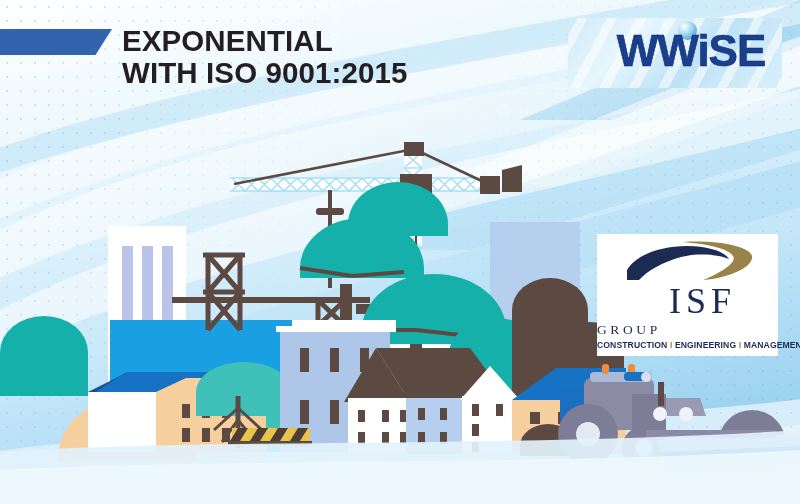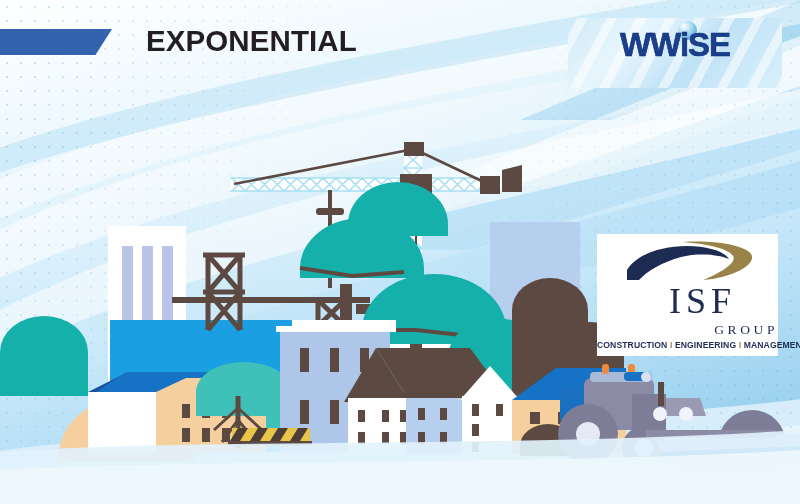--- a/index.html
+++ b/index.html
@@ -30,40 +30,40 @@
     -webkit-clip-path:polygon(0 0,100% 0,86% 100%,0 100%);
             clip-path:polygon(0 0,100% 0,86% 100%,0 100%);
   }
   .title{
     position:absolute;left:122px;top:25px;width:430px;
     font-size:29.5px;line-height:31.5px;
     font-weight:700;letter-spacing:.1px;
     color:#231f20;
     text-transform:uppercase;
   }
-  .title div{white-space:nowrap;margin-left:24px;}
+  .title div{white-space:nowrap;}
 
   
   .wwise{
     position:absolute;left:568px;top:18px;width:214px;height:70px;
     background:linear-gradient(135deg,#cfeaf8 0%,#e8f6fd 30%,#bfe2f6 60%,#d9f0fb 100%);
     overflow:hidden;
   }
   .wwise .sheen{
     position:absolute;left:-30%;top:-40%;width:180%;height:200%;
     background:repeating-linear-gradient(118deg,rgba(255,255,255,.55) 0px,rgba(255,255,255,.55) 9px,rgba(255,255,255,0) 9px,rgba(255,255,255,0) 26px);
   }
   .wwise .globe{
     position:absolute;left:110px;top:3px;width:19px;height:19px;border-radius:50%;
     background:radial-gradient(circle at 32% 28%,#ffffff 0%,#9cd5f0 45%,#2f7fc2 100%);
   }
   .wwise .mark{
-    position:absolute;left:0;top:8px;width:214px;
+    position:absolute;left:16px;top:8px;width:214px;
     text-align:center;
-    font-size:33px;font-weight:700;letter-spacing:-1px;
+    font-size:44px;font-weight:700;letter-spacing:-1px;
     color:#1b3f8f;
     -webkit-text-stroke:.6px #0d2a6b;
   }
   .wwise .tag{
     position:absolute;left:0;top:44px;width:214px;text-align:center;
     font-size:7.3px;font-weight:700;letter-spacing:.15px;
     color:#1b3f8f;white-space:nowrap;
   }
 
   
@@ -71,21 +71,21 @@
     position:absolute;left:597px;top:234px;width:181px;height:122px;
     background:#ffffff;
   }
   .isf .swoosh{position:absolute;left:28px;top:6px;width:128px;height:42px;}
   .isf .isf-text{
     position:absolute;left:0;top:46px;width:211px;text-align:center;
     font-size:36px;font-weight:400;letter-spacing:5px;color:#1c2b52;
     font-family:"Liberation Serif",serif;
   }
   .isf .group-text{
-    position:absolute;left:0;top:88px;width:181px;text-align:right;
+    position:absolute;left:0;top:88px;width:181px;text-align:left;
     font-size:13.5px;font-weight:400;letter-spacing:3.6px;color:#1c2b52;
     font-family:"Liberation Serif",serif;
   }
   .isf .tagline{
     position:absolute;left:0;top:106px;width:181px;text-align:center;
     font-size:8.6px;font-weight:700;letter-spacing:.1px;color:#1c2b52;white-space:nowrap;
   }
   .isf .tagline i{color:#a08a4b;font-style:normal;font-weight:700;}
 
   
@@ -362,20 +362,21 @@
     </g>
 
     <path d="M0,452 C200,438 520,448 800,430 L800,504 L0,504 Z" fill="#e2f2fc" opacity=".92"></path>
     <path d="M0,470 C220,458 540,466 800,450 L800,504 L0,504 Z" fill="#edf8fd" opacity=".9"></path>
   </svg>
 
   <div class="accent-bar"></div>
 
   <div class="title">
     <div>EXPONENTIAL</div>
+    <div>WITH ISO 9001:2015</div>
   </div>
 
   <div class="wwise">
     <div class="sheen"></div>
     <div class="globe"></div>
     <div class="mark">WWiSE</div>
   </div>
 
   <div class="isf">
     <svg class="swoosh" viewBox="0 0 128 42">

